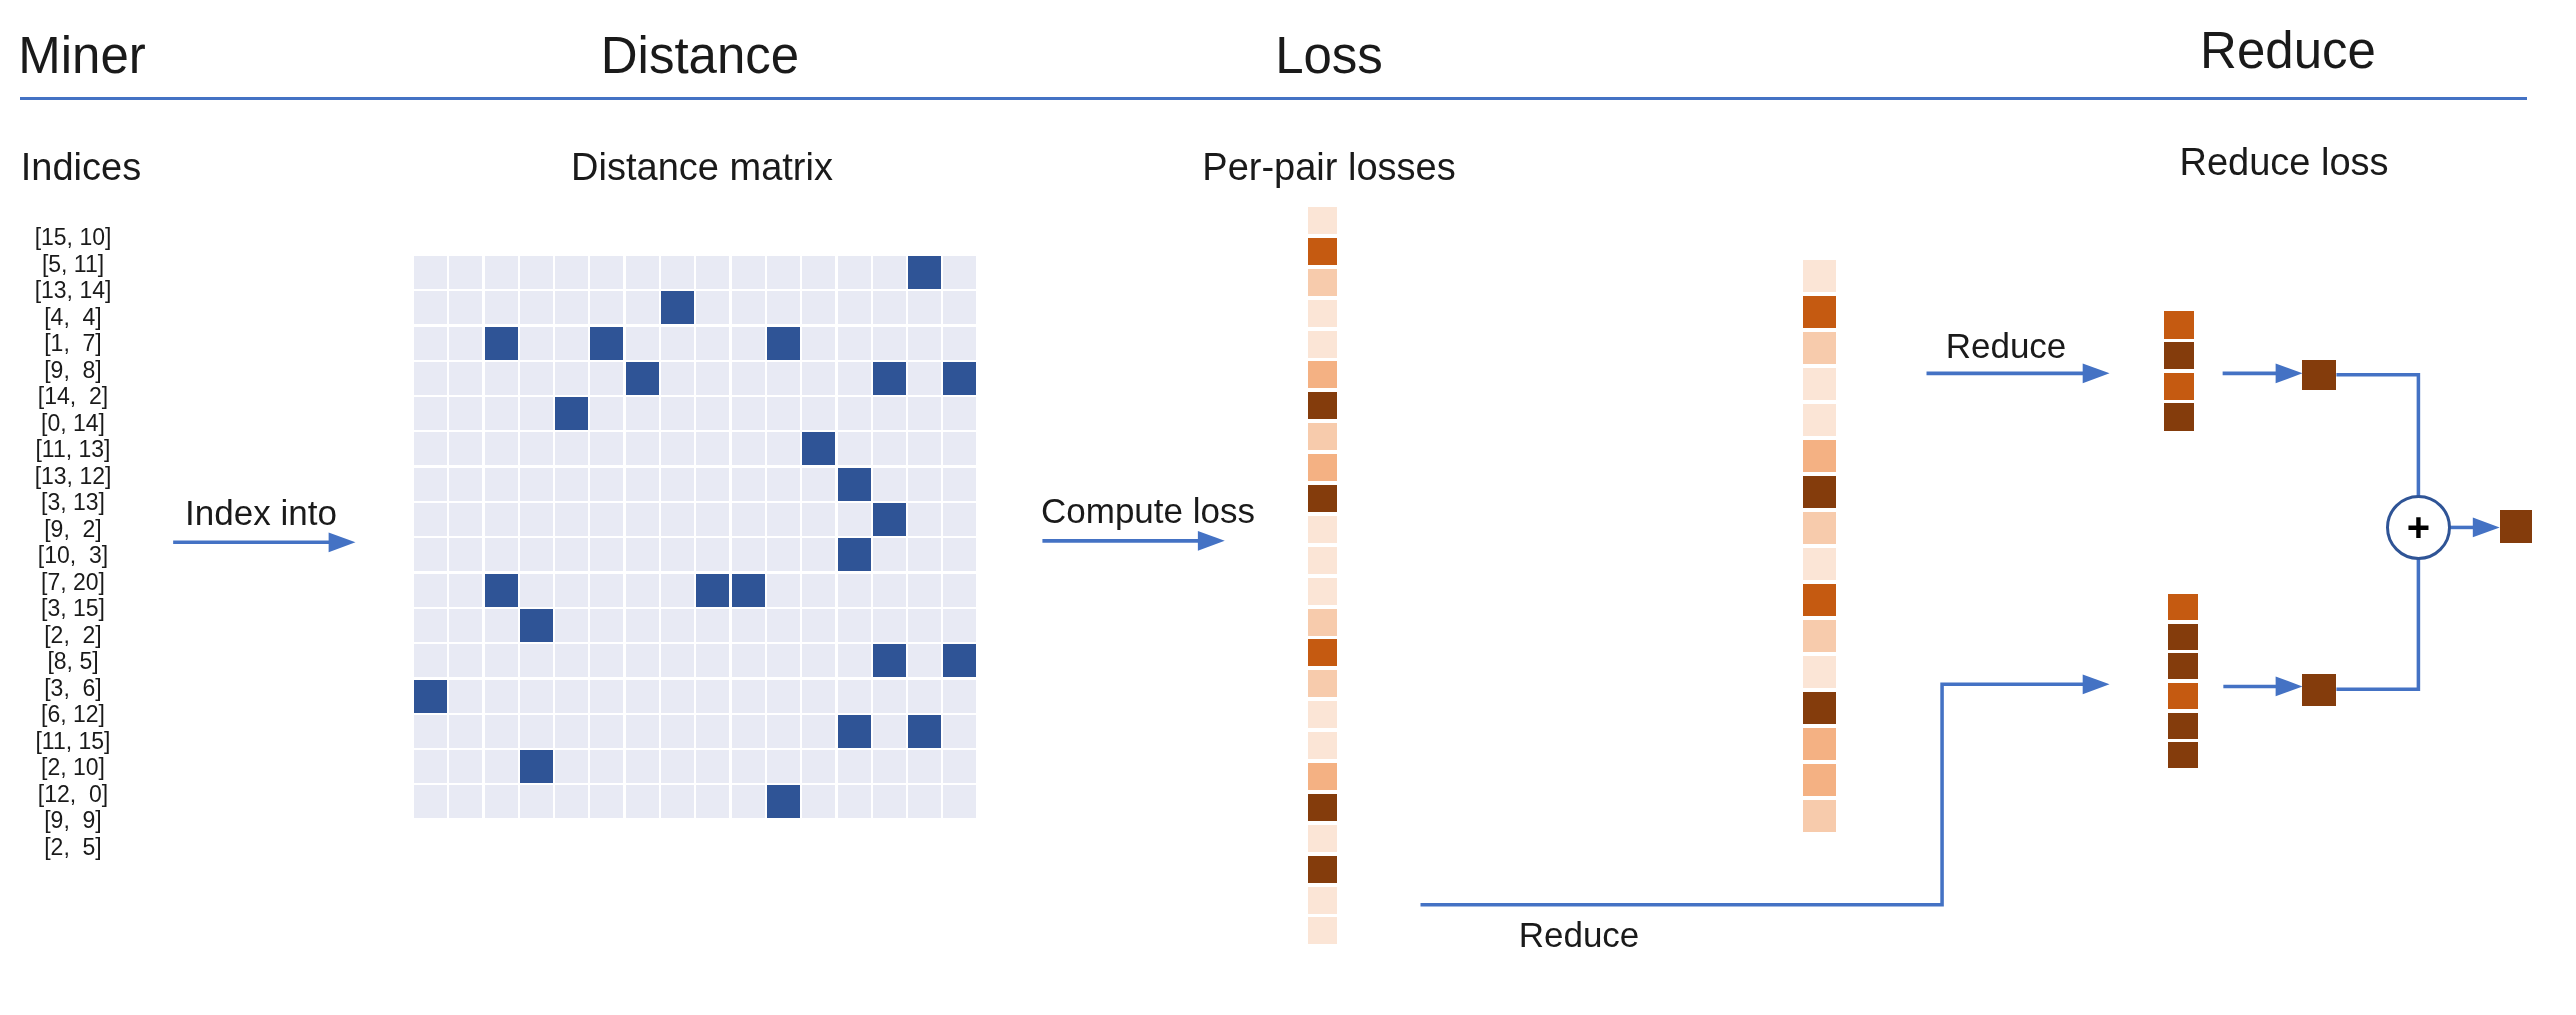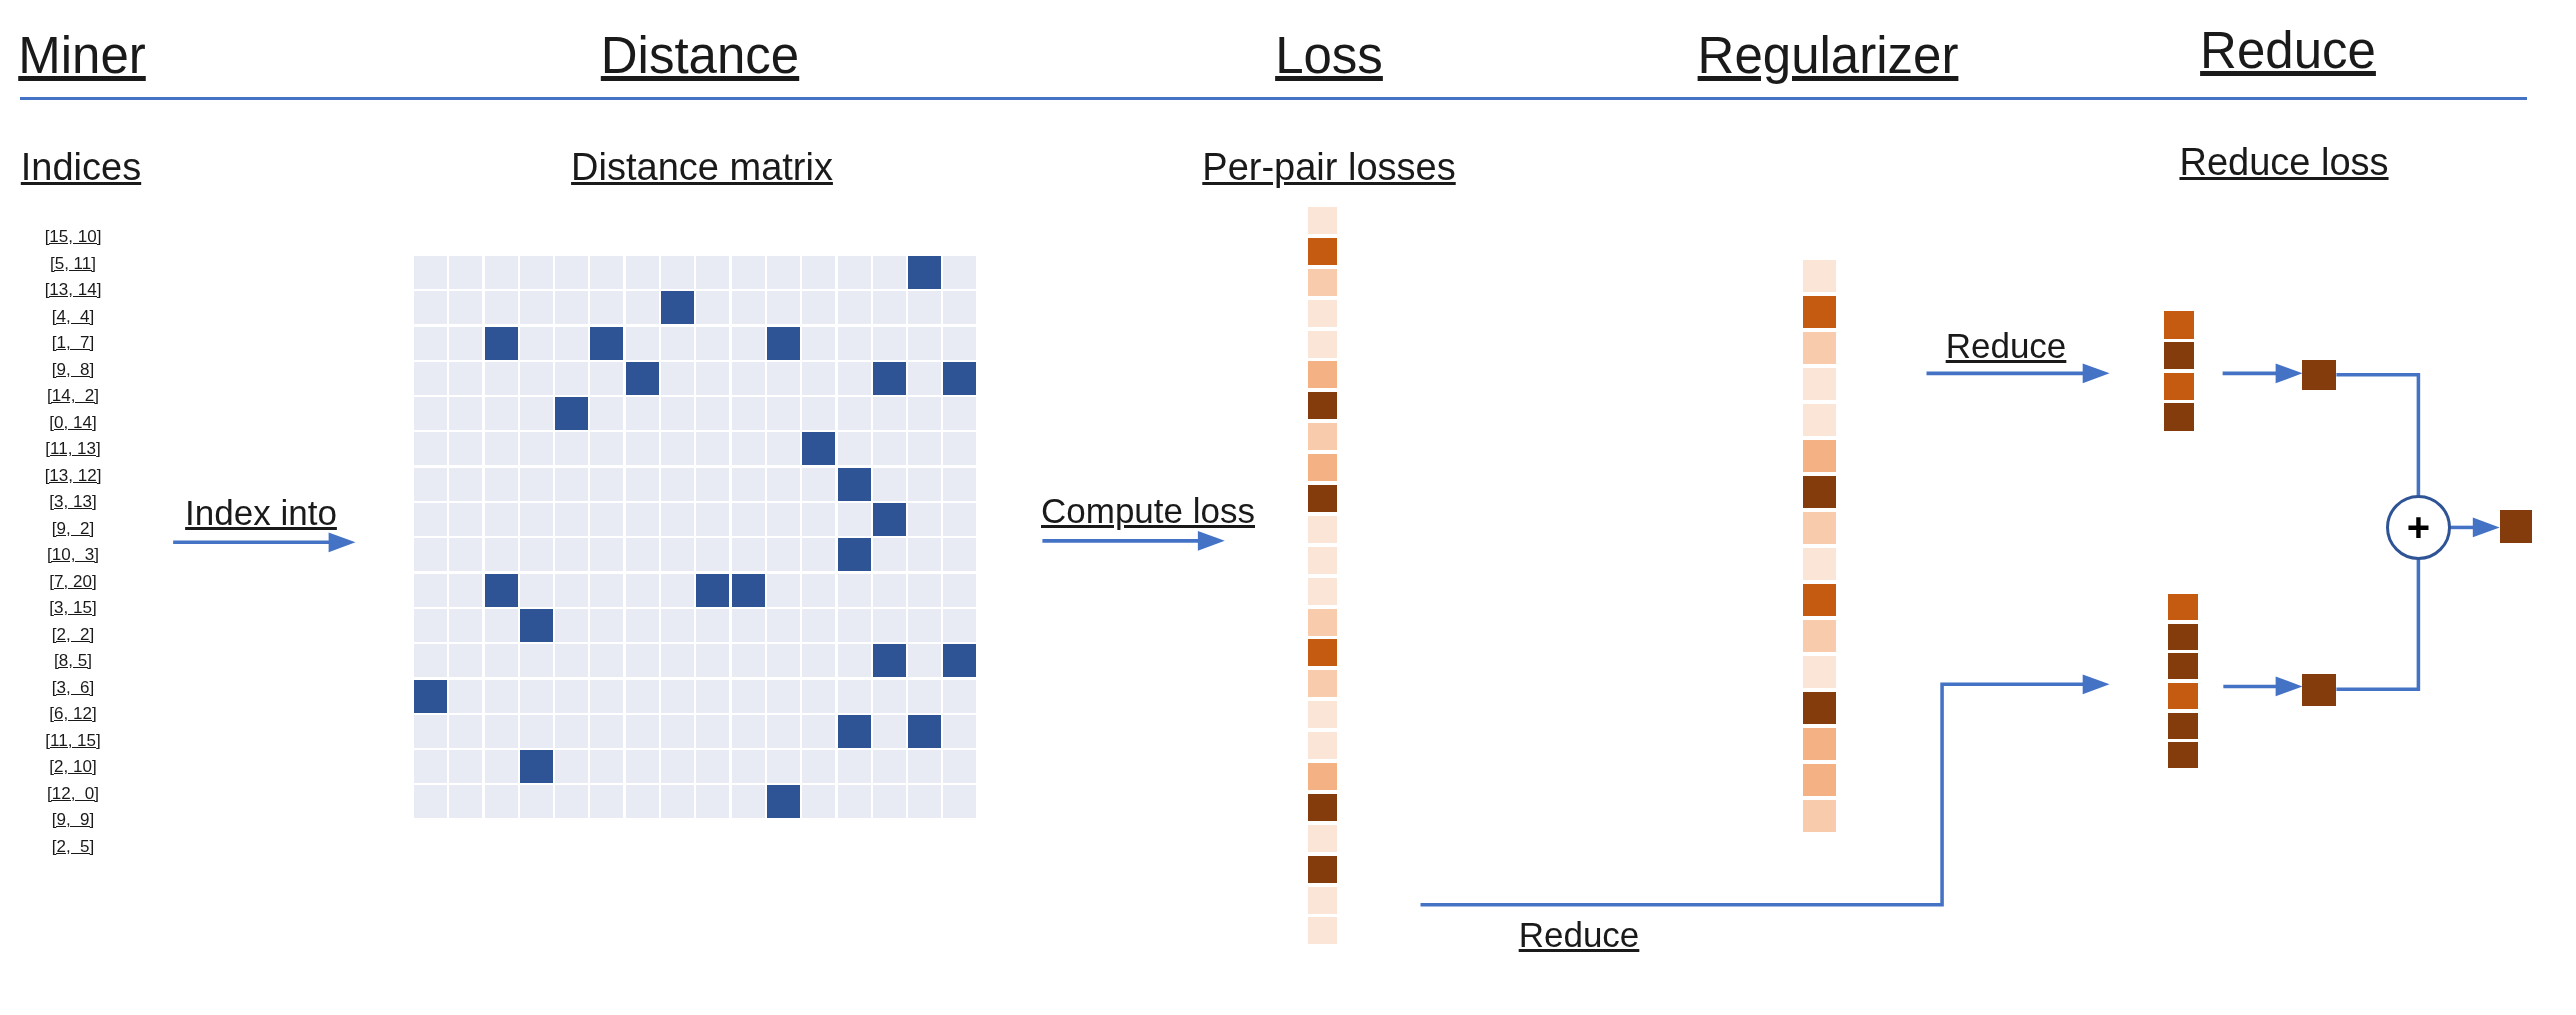--- a/index.html
+++ b/index.html
@@ -1,28 +1,28 @@
 <!DOCTYPE html>
 <html style="--accent: #4472C4; --deep: #2F5496; --mcell: #E8EAF4; --mhl: #2F5496; --dark: #843C0C; --text: #1A1A1A;font-size:11.3px"><head>
 <meta charset="utf-8">
 <style>
   html,body{margin:0;padding:0;background:#fff;}
   .canvas{
     position:relative;width:2576px;height:1016px;background:#fff;overflow:hidden;
     font-family:"Liberation Sans",sans-serif;color:var(--text,#1a1a1a);
   }
   .abs{position:absolute;}
-  .ctr{transform:translateX(-50%);white-space:nowrap;text-decoration:underline;}
+  .ctr{transform:translateX(-50%);white-space:nowrap;}
   .hdr{font-size:51px;line-height:1;font-weight:400;}
   .sub{font-size:38px;line-height:1;font-weight:400;}
   .lbl{font-size:35px;line-height:1;font-weight:400;}
   .hdr-line{background:var(--accent,#4472C4);height:2.8px;}
   
   .indices{top:224px;left:73px;text-align:center;}
-  .idx{font-size:17px;line-height:26.5px;white-space:pre;}
+  .idx{font-size:23px;line-height:26.5px;white-space:pre;}
   
   .matrix{
     left:414px;top:256px;display:grid;
     grid-template-columns:repeat(16,33px);grid-auto-rows:33px;gap:2.3px;
   }
   .mcell{background:var(--mcell,#E8EAF4);}
   .mcell.hl{background:var(--mhl,#2F5496);}
   
   .vstrip{display:flex;flex-direction:column;}
   .per-pair{left:1308px;top:207px;gap:3.9px;}
@@ -45,21 +45,20 @@
   .arrowhead{fill:var(--accent,#4472C4);stroke:none;}
 </style>
 </head>
 <body>
 
 <div class="canvas">
 
   <div class="abs ctr hdr" style="left:82px;top:30px;">Miner</div>
   <div class="abs ctr hdr" style="left:700px;top:30px;">Distance</div>
   <div class="abs ctr hdr" style="left:1329px;top:30px;">Loss</div>
-  <div class="abs ctr hdr" style="left:1828px;top:30px;">Regularizer</div>
   <div class="abs ctr hdr" style="left:2288px;top:25.4px;">Reduce</div>
 
   <div class="abs hdr-line" style="left:20px;top:97px;width:2507px;"></div>
 
   <div class="abs ctr sub" style="left:81px;top:148px;">Indices</div>
   <div class="abs ctr sub" style="left:702px;top:148px;">Distance matrix</div>
   <div class="abs ctr sub" style="left:1329px;top:148px;">Per-pair losses</div>
   <div class="abs ctr sub" style="left:2284px;top:143px;">Reduce loss</div>
 
   <div class="abs ctr indices">

